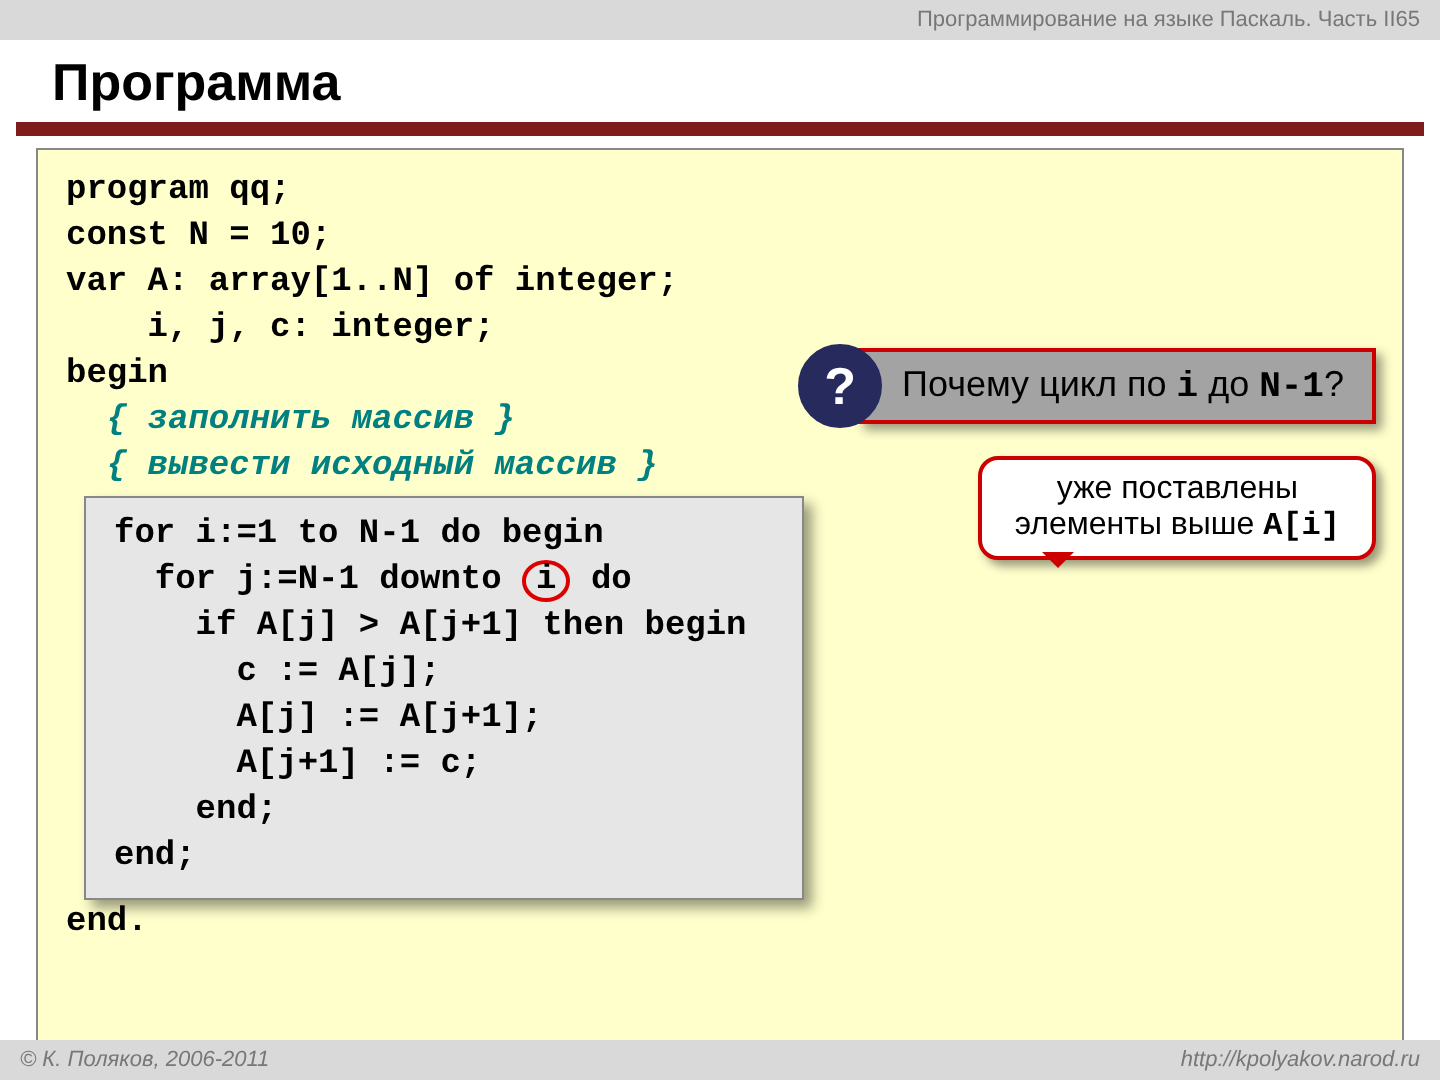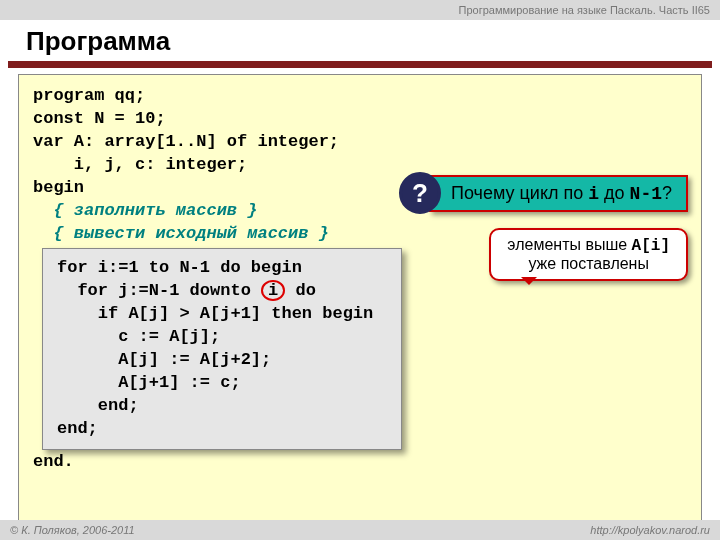--- a/index.html
+++ b/index.html
@@ -81,21 +81,21 @@
     display: flex;
     align-items: center;
     justify-content: center;
     font-size: 26px;
     font-weight: bold;
     margin-right: -12px;
     z-index: 2;
     border: 3px solid #262a5c;
   }
   .q-box {
-    background: #14b8a6;
+    background: #a3a3a3;
     border: 2px solid #c00;
     box-shadow: 3px 3px 5px rgba(0,0,0,0.4);
     padding: 6px 14px 6px 20px;
     font-size: 18px;
     font-family: Arial, sans-serif;
     font-weight: normal;
   }
   .q-box .mono { font-family: "Courier New", monospace; font-weight: bold; }
   .speech-callout {
     position: absolute;
@@ -156,34 +156,34 @@
   <div style="height:182px;"></div>
   <div class="comment" style="white-space:pre;">  { вывести полученный массив }</div>
   <div>end.</div>
 </div>
 
 <div class="overlay-box">
   <div style="white-space:pre;">for i:=1 to N-1 do begin</div>
   <div style="white-space:pre;"><span>  for j:=N-1 downto </span><span class="i-circle">i</span><span> do</span></div>
   <div style="white-space:pre;">    if A[j] &gt; A[j+1] then begin</div>
   <div style="white-space:pre;">      c := A[j];</div>
-  <div style="white-space:pre;">      A[j] := A[j+2];</div>
+  <div style="white-space:pre;">      A[j] := A[j+1];</div>
   <div style="white-space:pre;">      A[j+1] := c;</div>
   <div style="white-space:pre;">    end;</div>
   <div style="white-space:pre;">end;</div>
 </div>
 
 <div class="question-callout">
   <div class="q-badge">?</div>
   <div class="q-box">
     <span>Почему цикл по </span><span class="mono">i</span><span> до </span><span class="mono">N-1</span><span>?</span>
   </div>
 </div>
 
 <div class="speech-callout">
+  <div>уже поставлены</div>
   <div><span>элементы выше </span><span class="mono">A[i]</span></div>
-  <div>уже поставлены</div>
 </div>
 
 <div class="footer-bar">
   <span>© К. Поляков, 2006-2011</span>
   <span>http://kpolyakov.narod.ru</span>
 </div>
 
 </body></html>

